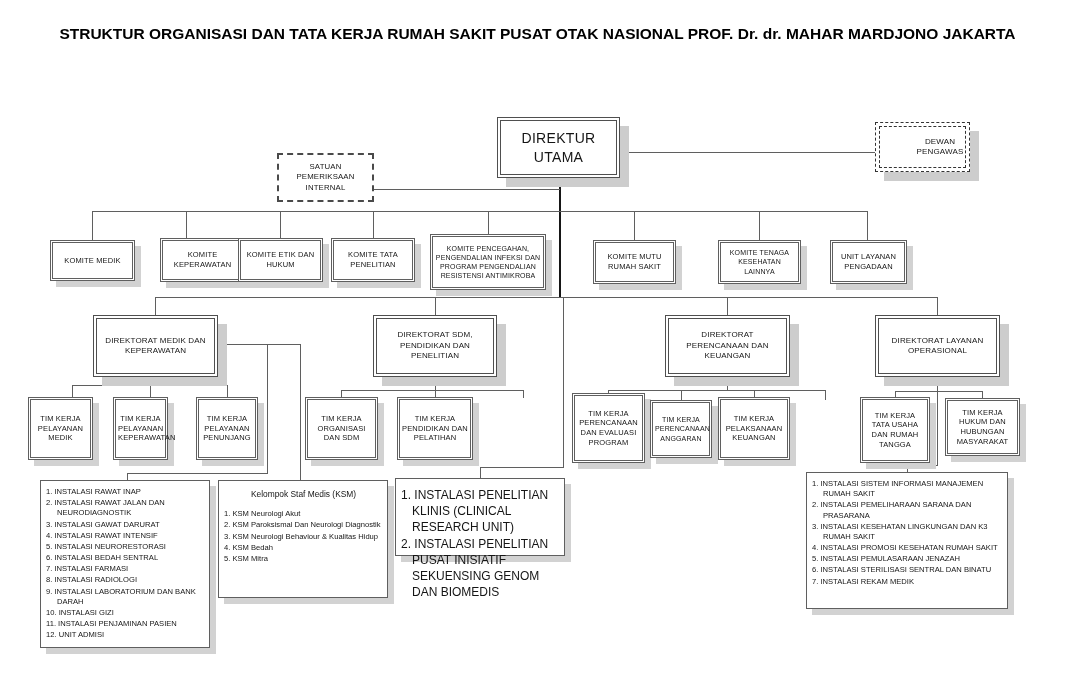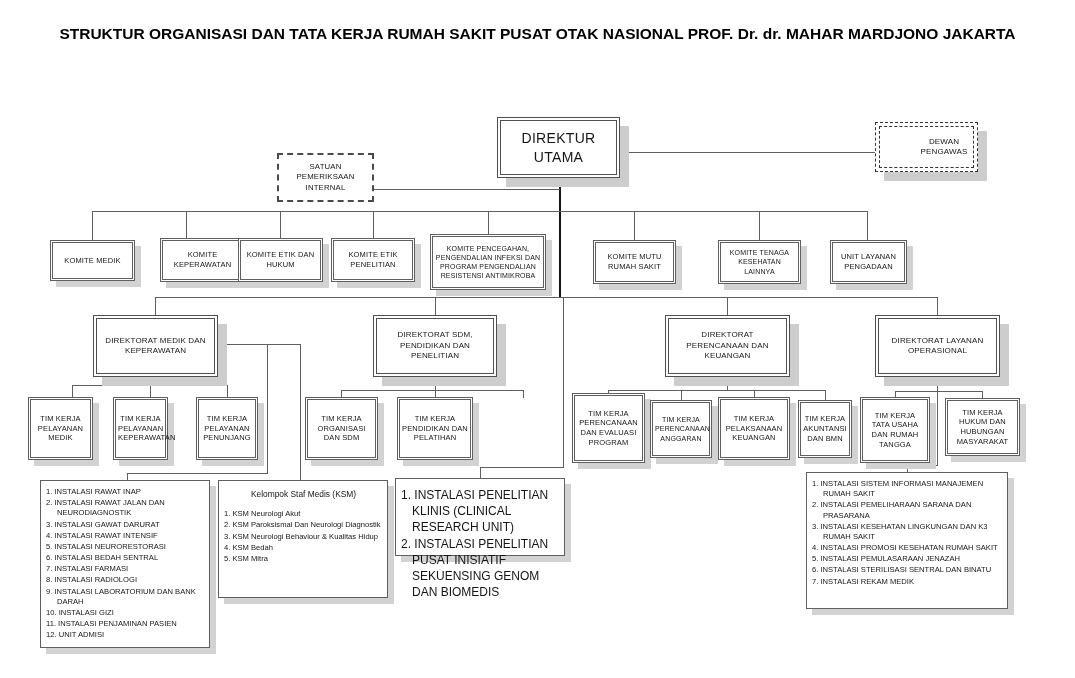--- a/index.html
+++ b/index.html
@@ -90,38 +90,38 @@
     <div class="vline" style="left:300px;top:344px;height:136px;"></div>
 
     <div class="vline" style="left:563px;top:297px;height:170px;"></div>
     <div class="hline" style="left:480px;top:467px;width:84px;"></div>
     <div class="vline" style="left:480px;top:467px;height:11px;"></div>
   </div>
 
   <div class="box major du" style="left:497px;top:117px;width:123px;height:61px;">
     <span class="lbl">DIREKTUR UTAMA</span>
   </div>
-  <div class="box dashed2" style="left:875px;top:122px;width:103px;height:50px;padding-left:37px;">
+  <div class="box dashed2" style="left:875px;top:122px;width:95px;height:50px;padding-left:37px;">
     <span class="lbl">DEWAN PENGAWAS</span>
   </div>
   <div class="box dashed" style="left:277px;top:153px;width:97px;height:49px;">
     <span class="lbl">SATUAN PEMERIKSAAN INTERNAL</span>
   </div>
 
   <div class="box" style="left:50px;top:240px;width:85px;height:41px;">
     <span class="lbl">KOMITE MEDIK</span>
   </div>
   <div class="box" style="left:144px;top:238px;width:85px;height:44px;margin-left:16px;">
     <span class="lbl">KOMITE KEPERAWATAN</span>
   </div>
   <div class="box" style="left:238px;top:238px;width:85px;height:44px;">
     <span class="lbl">KOMITE ETIK DAN HUKUM</span>
   </div>
   <div class="box" style="left:331px;top:238px;width:84px;height:44px;">
-    <span class="lbl">KOMITE ETIK PENELITIAN</span>
+    <span class="lbl">KOMITE TATA PENELITIAN</span>
   </div>
   <div class="box" style="left:430px;top:234px;width:116px;height:56px;font-size:7px;">
     <span class="lbl">KOMITE PENCEGAHAN, PENGENDALIAN INFEKSI DAN PROGRAM PENGENDALIAN RESISTENSI ANTIMIKROBA</span>
   </div>
   <div class="box" style="left:593px;top:240px;width:83px;height:44px;">
     <span class="lbl">KOMITE MUTU RUMAH SAKIT</span>
   </div>
   <div class="box" style="left:718px;top:240px;width:83px;height:44px;font-size:7px;">
     <span class="lbl">KOMITE TENAGA KESEHATAN LAINNYA</span>
   </div>
@@ -158,23 +158,20 @@
     <span class="lbl">TIM KERJA PENDIDIKAN DAN PELATIHAN</span>
   </div>
   <div class="box" style="left:572px;top:393px;width:73px;height:70px;">
     <span class="lbl">TIM KERJA PERENCANAAN DAN EVALUASI PROGRAM</span>
   </div>
   <div class="box" style="left:650px;top:400px;width:62px;height:58px;font-size:7px;">
     <span class="lbl">TIM KERJA PERENCANAAN ANGGARAN</span>
   </div>
   <div class="box" style="left:718px;top:397px;width:72px;height:63px;">
     <span class="lbl">TIM KERJA PELAKSANAAN KEUANGAN</span>
-  </div>
-  <div class="box" style="left:798px;top:400px;width:54px;height:58px;">
-    <span class="lbl">TIM KERJA AKUNTANSI DAN BMN</span>
   </div>
   <div class="box" style="left:860px;top:397px;width:70px;height:66px;">
     <span class="lbl">TIM KERJA TATA USAHA DAN RUMAH TANGGA</span>
   </div>
   <div class="box" style="left:945px;top:398px;width:75px;height:58px;">
     <span class="lbl">TIM KERJA HUKUM DAN HUBUNGAN MASYARAKAT</span>
   </div>
 
   <div class="list" style="left:40px;top:480px;width:170px;height:168px;">
       <div class="li">1. INSTALASI RAWAT INAP</div>

